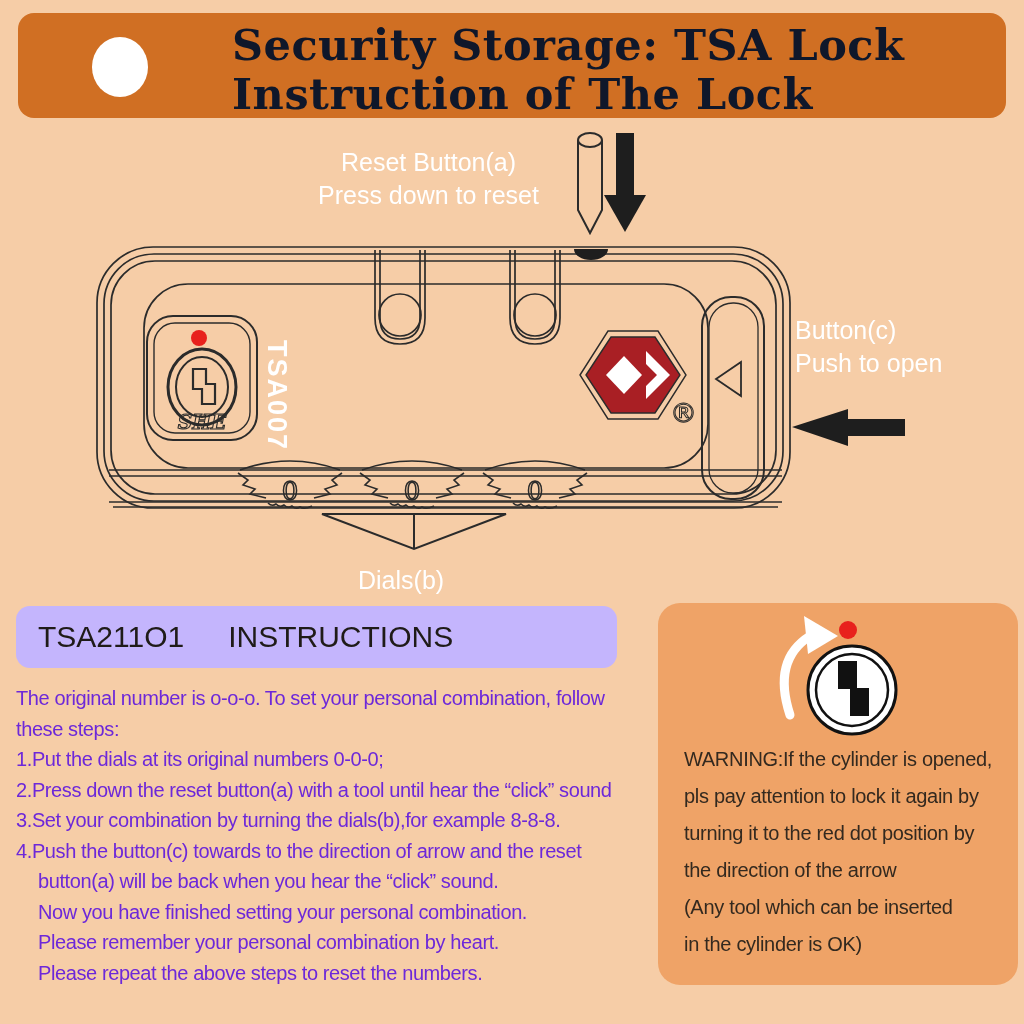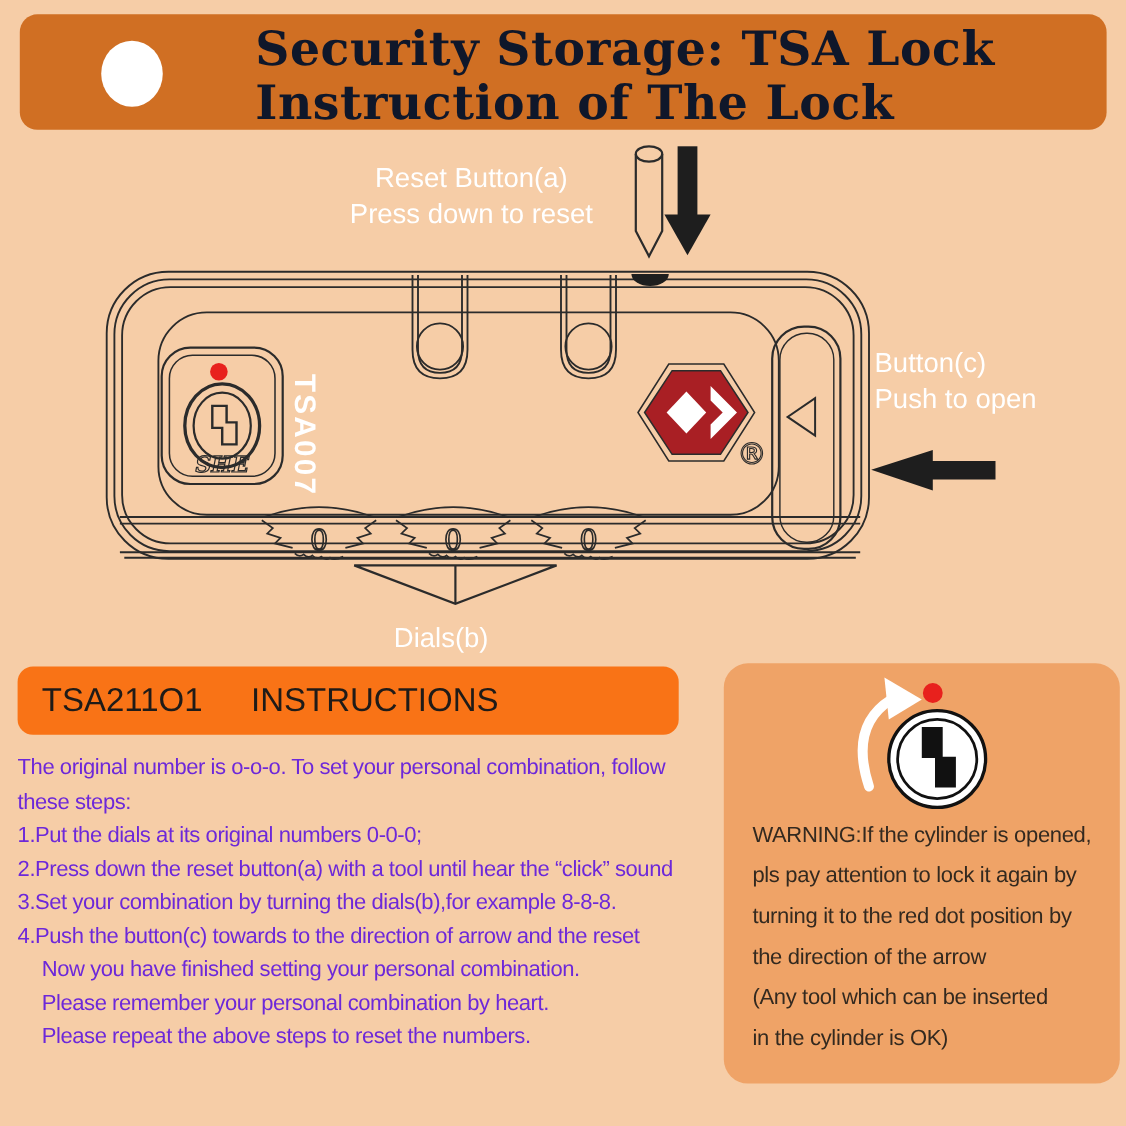--- a/index.html
+++ b/index.html
@@ -16,21 +16,21 @@
           font-size:43px;line-height:49px;letter-spacing:.5px;white-space:nowrap;}
 
   
   .dlabel{position:absolute;color:#FFFFFF;font-size:25px;line-height:33px;white-space:nowrap;}
   .lbl-reset{left:318px;top:146px;text-align:center;}
   .lbl-open{left:795px;top:314px;}
   .lbl-dials{left:358px;top:564px;width:120px;text-align:left;}
 
   
   .model-bar{position:absolute;left:16px;top:606px;width:601px;height:62px;
-          background:#f97316;border-radius:14px;display:flex;align-items:center;
+          background:#c4b5fd;border-radius:14px;display:flex;align-items:center;
           color:#1F1B18;font-size:30px;}
   .model-bar .model{margin-left:22px;}
   .model-bar .heading{margin-left:44px;}
 
   
   .instructions{position:absolute;left:16px;top:683px;width:648px;
           color:#6d28d9;font-size:20px;line-height:30.5px;letter-spacing:-.4px;}
   .instructions .line{white-space:nowrap;}
   .instructions .indent{padding-left:22px;}
 
@@ -70,20 +70,21 @@
   <span class="heading">INSTRUCTIONS</span>
 </div>
 
 <div class="instructions">
   <div class="line">The original number is o-o-o. To set your personal combination, follow</div>
   <div class="line">these steps:</div>
   <div class="line">1.Put the dials at its original numbers 0-0-0;</div>
   <div class="line">2.Press down the reset button(a) with a tool until hear the “click” sound</div>
   <div class="line">3.Set your combination by turning the dials(b),for example 8-8-8.</div>
   <div class="line">4.Push the button(c) towards to the direction of arrow and the reset</div>
+  <div class="line indent">button(a) will be back when you hear the “click” sound.</div>
   <div class="line indent">Now you have finished setting your personal combination.</div>
   <div class="line indent">Please remember your personal combination by heart.</div>
   <div class="line indent">Please repeat the above steps to reset the numbers.</div>
 </div>
 
 <div class="warning-box"></div>
 <div class="warning-text">
   <div class="line">WARNING:If the cylinder is opened,</div>
   <div class="line">pls pay attention to lock it again by</div>
   <div class="line">turning it to the red dot position by</div>

